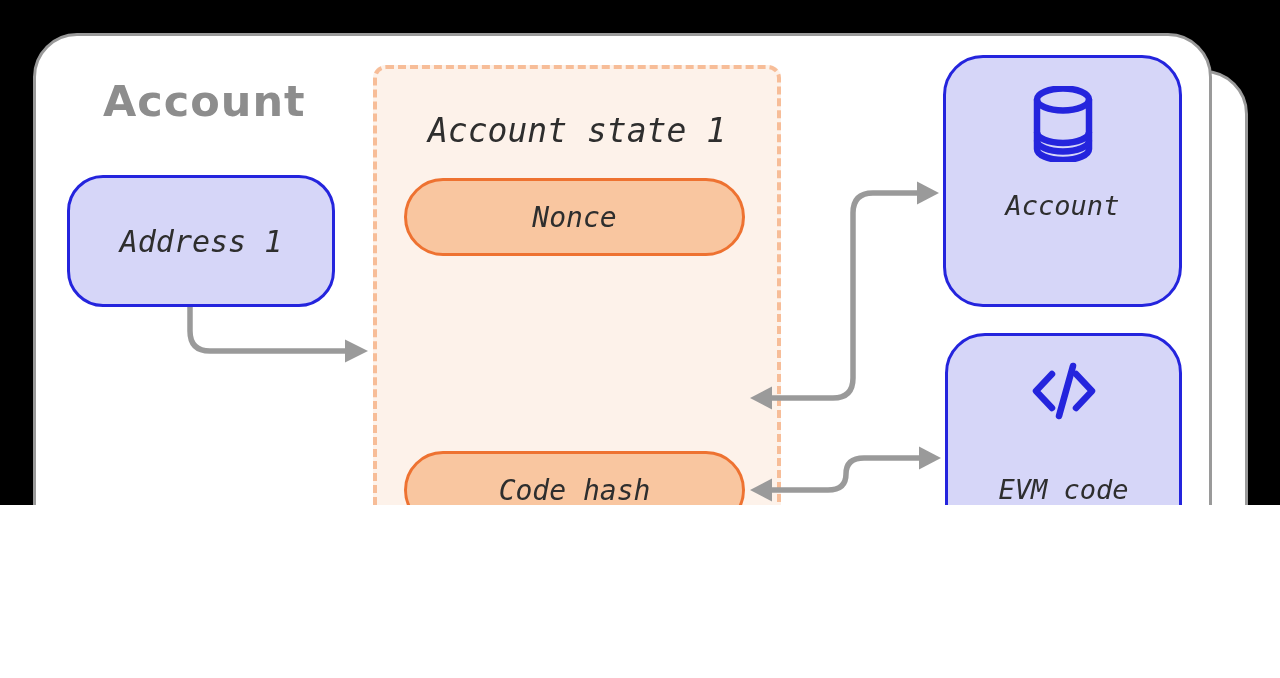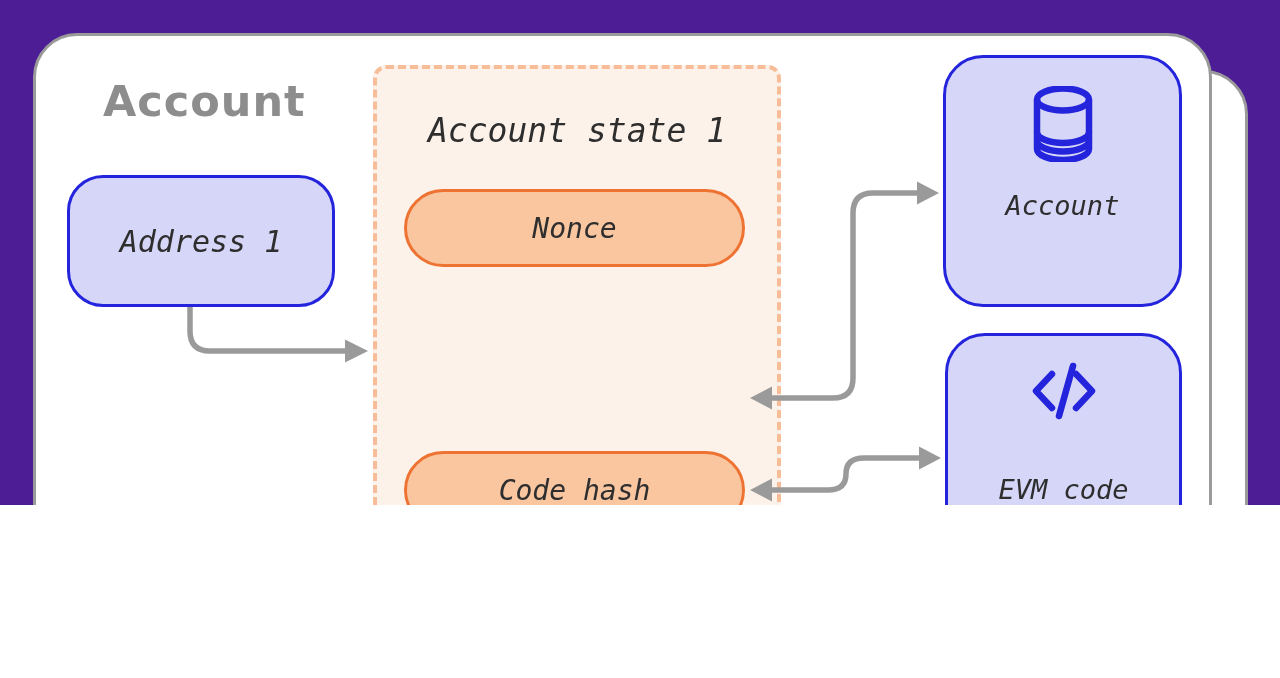--- a/index.html
+++ b/index.html
@@ -1,17 +1,17 @@
 <!DOCTYPE html>
 <html><head>
 <meta charset="utf-8">
 <style>
   html,body{margin:0;padding:0;background:#ffffff;}
   .canvas{
-    position:relative;width:1280px;height:505px;background:#4c1d95;overflow:hidden;
+    position:relative;width:1280px;height:505px;background:#000000;overflow:hidden;
     font-family:"DejaVu Sans Mono","Liberation Mono",monospace;
   }
   
   .card-behind{
     position:absolute;left:68px;top:70px;width:1180px;height:576px;
     border:3px solid #9a9a9a;border-radius:44px;background:#ffffff;box-sizing:border-box;
   }
   .card-main{
     position:absolute;left:33px;top:33px;width:1179px;height:575px;
     border:3px solid #9a9a9a;border-radius:44px;background:#ffffff;box-sizing:border-box;
@@ -40,21 +40,21 @@
   .state-title{
     position:absolute;left:0;right:0;top:42px;text-align:center;
     font-style:italic;font-size:33px;color:#2e2e2e;white-space:nowrap;
   }
   .pill{
     position:absolute;left:27px;width:341px;height:78px;box-sizing:border-box;
     background:#f9c6a0;border:3px solid #ee7231;border-radius:39px;
     display:flex;align-items:center;justify-content:center;
     font-style:italic;font-size:28px;color:#2e2e2e;white-space:nowrap;
   }
-  .pill-0{top:120px;} .pill-1{top:200px;} .pill-2{top:291px;} .pill-3{top:382px;}
+  .pill-0{top:109px;} .pill-1{top:200px;} .pill-2{top:291px;} .pill-3{top:382px;}
   .arrow-layer{position:absolute;left:0;top:0;width:1280px;height:678px;pointer-events:none;}
   .icon-svg{display:block;}
 </style>
 </head>
 <body>
 
 <div class="canvas">
 
   <div class="card-behind"></div>
   <div class="card-main"></div>

